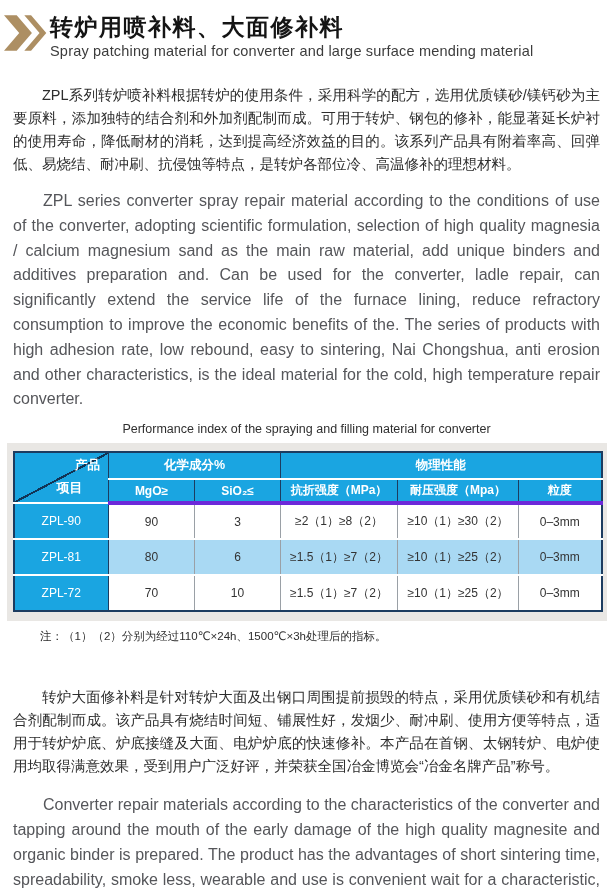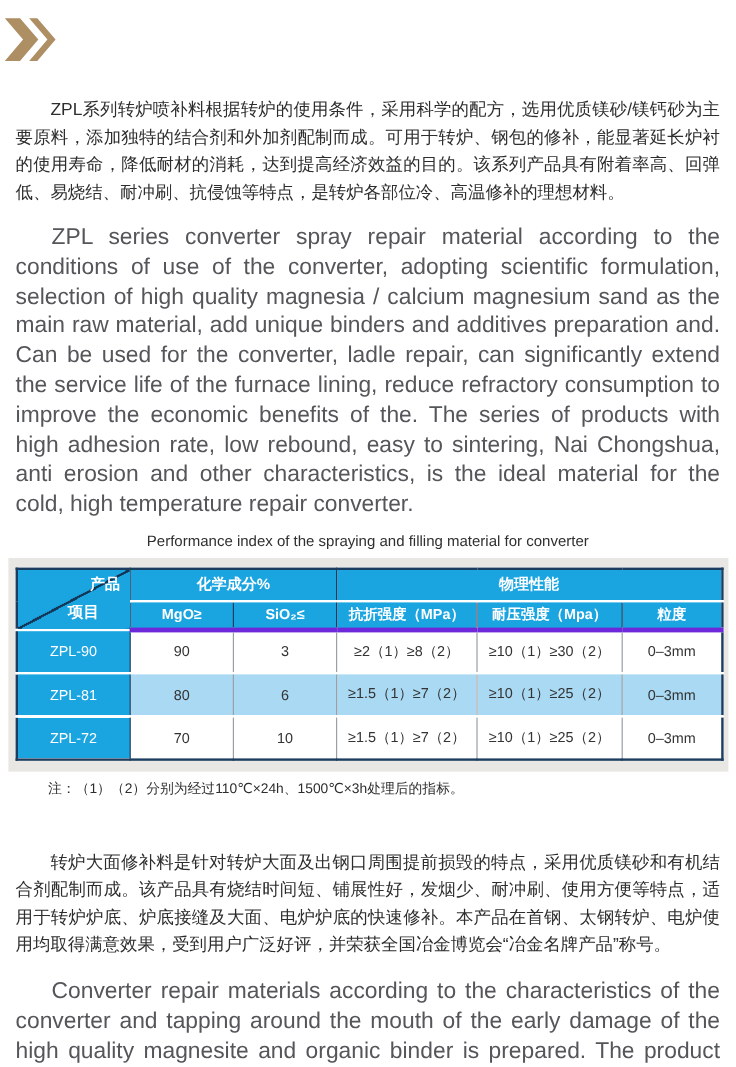--- a/index.html
+++ b/index.html
@@ -17,21 +17,21 @@
   .hdr .titles { margin-left: 2px; }
   .hdr h1 { font-size: 23px; font-weight: bold; color: #141414; letter-spacing: 1.5px; line-height: 30px; }
   .hdr .sub { font-size: 14.5px; color: #3c3c3c; line-height: 18px; letter-spacing: 0.2px; }
 
   
   p.zh {
     margin: 24px 13px 0 13px; font-size: 14.5px; line-height: 23px;
     color: #2d2d2d; text-align: justify; text-indent: 2em; font-weight: 500;
   }
   p.en {
-    margin: 13px 13px 0 13px; font-size: 19px; line-height: 24.8px;
+    margin: 13px 13px 0 13px; font-size: 16px; line-height: 24.8px;
     color: #55565a; text-align: justify; text-indent: 30px;
   }
   p.zh2 { margin-top: 42px; }
   p.en2 { margin-top: 15px; }
 
   
   .tbl-titles { margin-top: 9px; text-align: center; }
   .tbl-titles h2 { font-size: 15.5px; font-weight: bold; color: #1c1c1c; line-height: 19px; letter-spacing: 1px; }
   .tbl-titles .ten { font-size: 12.5px; color: #2f2f2f; line-height: 16px; }
 
@@ -74,20 +74,24 @@
 
 <div class="page">
 
   <div class="hdr">
     <span class="chev">
       <svg viewBox="0 0 52 42" width="44" height="38" aria-hidden="true">
         <path d="M0 0 H15 L33 21 L15 42 H0 L18 21 Z" fill="#ad8f63"></path>
         <path d="M24 0 H32 L50 21 L32 42 H24 L42 21 Z" fill="#ad8f63"></path>
       </svg>
     </span>
+    <div class="titles">
+      <h1>转炉用喷补料、大面修补料</h1>
+      <div class="sub">Spray patching material for converter and large surface mending material</div>
+    </div>
   </div>
 
   <p class="zh">ZPL系列转炉喷补料根据转炉的使用条件，采用科学的配方，选用优质镁砂/镁钙砂为主要原料，添加独特的结合剂和外加剂配制而成。可用于转炉、钢包的修补，能显著延长炉衬的使用寿命，降低耐材的消耗，达到提高经济效益的目的。该系列产品具有附着率高、回弹低、易烧结、耐冲刷、抗侵蚀等特点，是转炉各部位冷、高温修补的理想材料。</p>
 
   <p class="en">ZPL series converter spray repair material according to the conditions of use of the converter, adopting scientific formulation, selection of high quality magnesia / calcium magnesium sand as the main raw material, add unique binders and additives preparation and. Can be used for the converter, ladle repair, can significantly extend the service life of the furnace lining, reduce refractory consumption to improve the economic benefits of the. The series of products with high adhesion rate, low rebound, easy to sintering, Nai Chongshua, anti erosion and other characteristics, is the ideal material for the cold, high temperature repair converter.</p>
 
   <div class="tbl-titles">
     <div class="ten">Performance index of the spraying and filling material for converter</div>
   </div>
 

